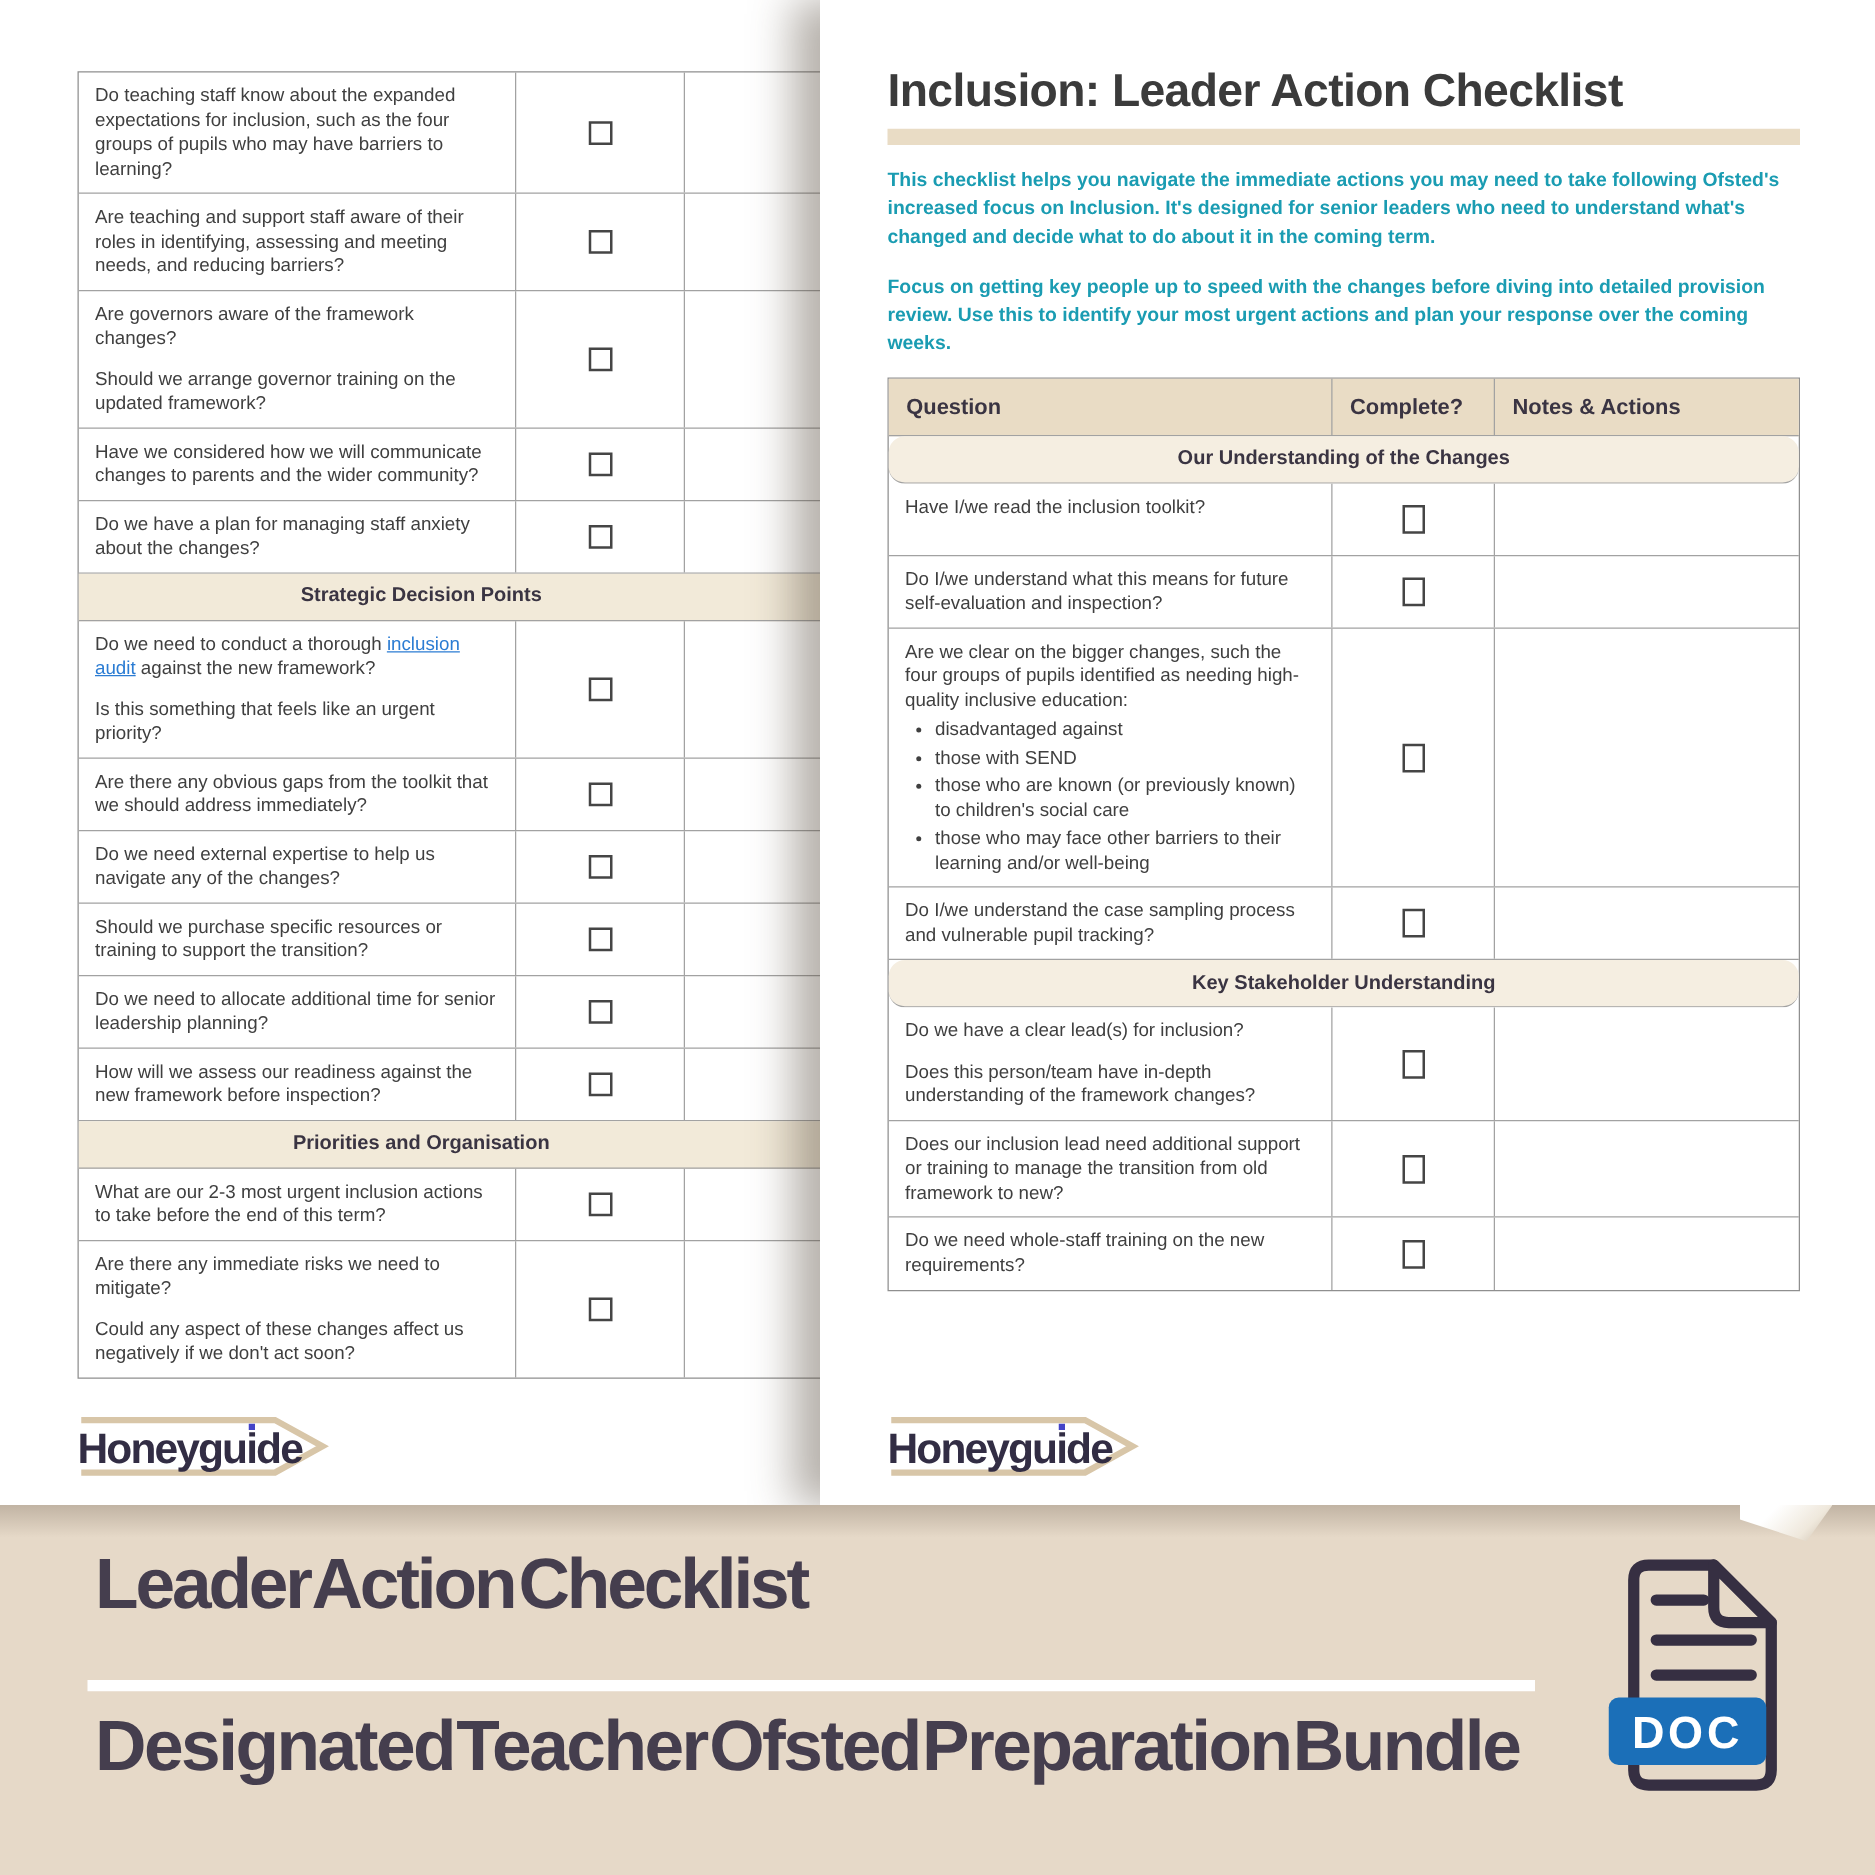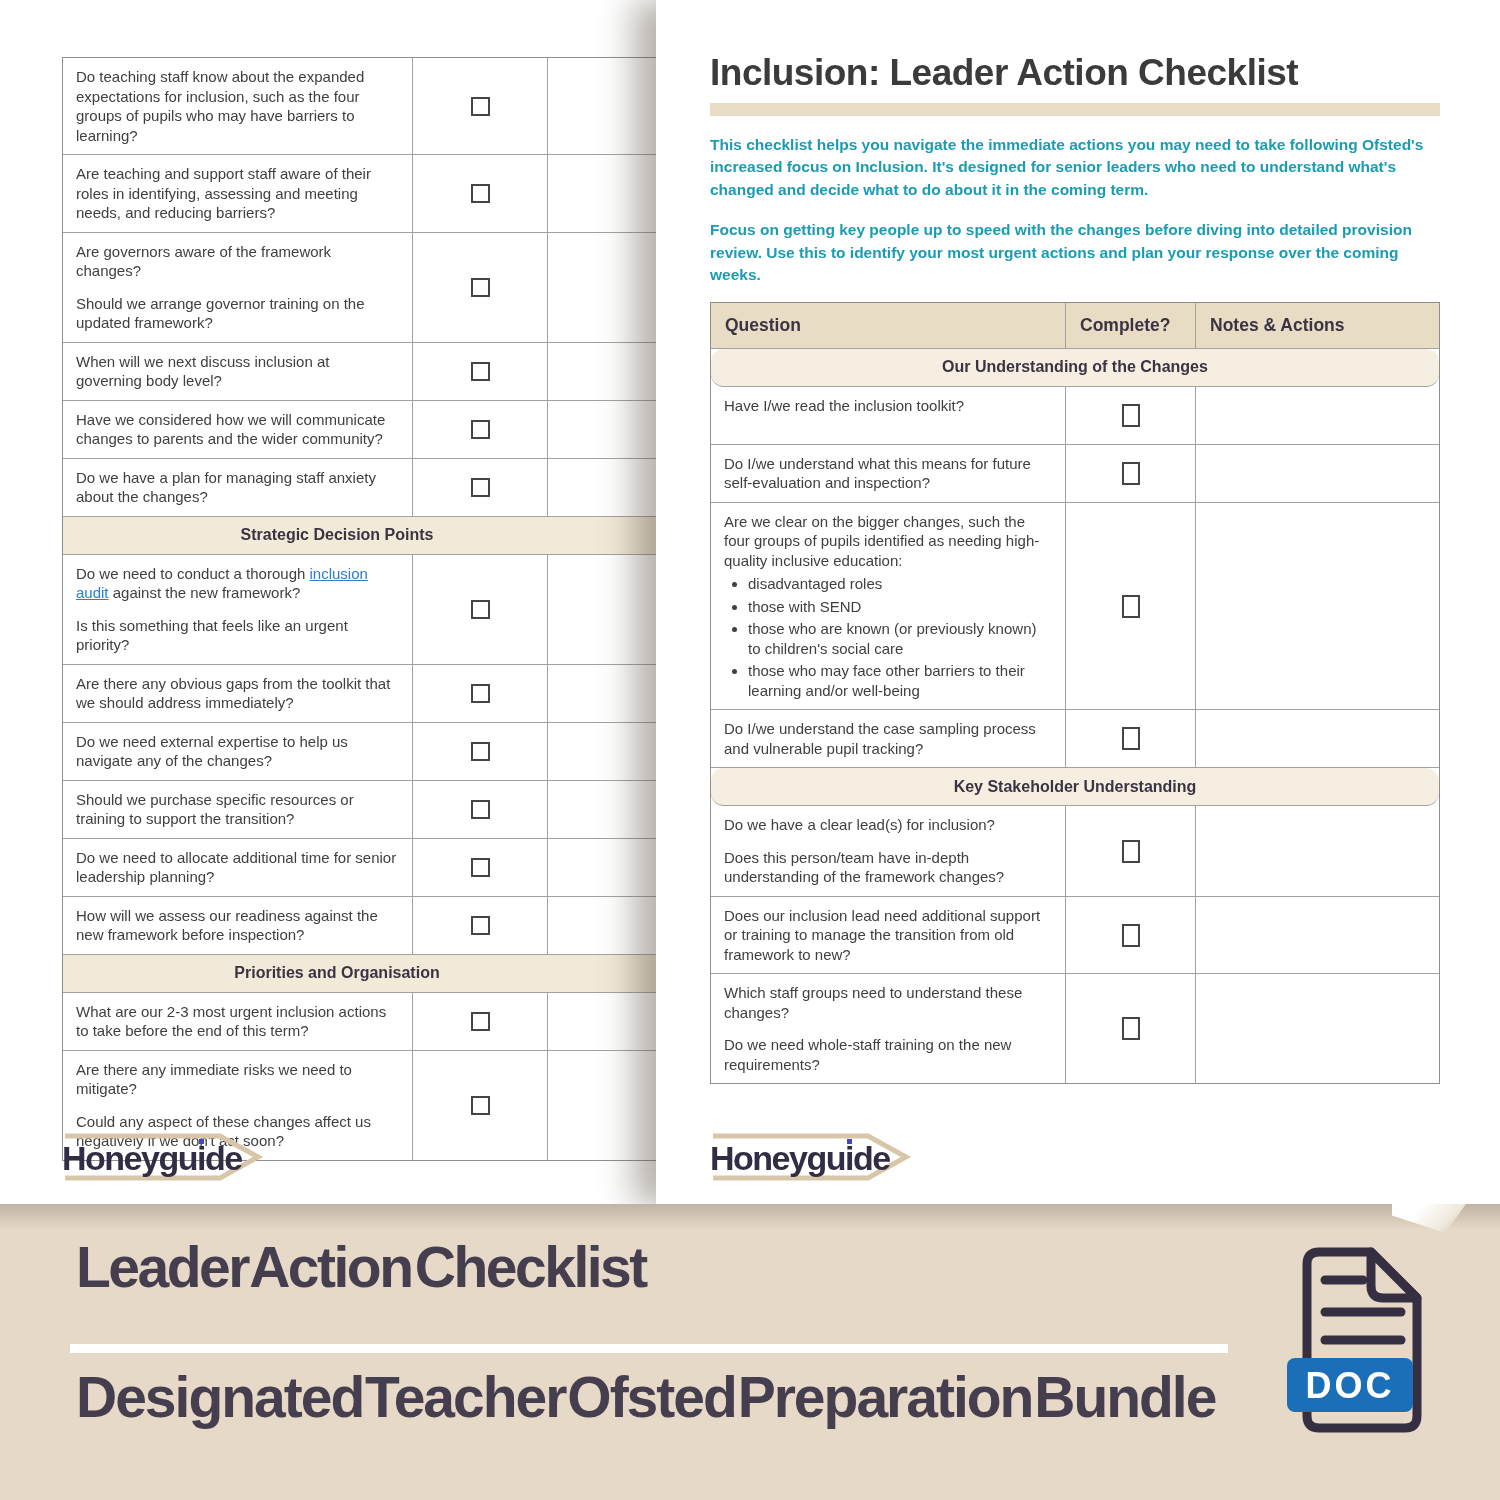--- a/index.html
+++ b/index.html
@@ -100,29 +100,20 @@
             <p>Are governors aware of the framework changes?</p>
             <p>Should we arrange governor training on the updated framework?</p>
           </div>
           <div class="cell c">
             <span class="cb"></span>
           </div>
           <div class="cell n"></div>
         </div>
         <div class="row">
           <div class="cell q">
-            <p>When will we next discuss inclusion at governing body level?</p>
-          </div>
-          <div class="cell c">
-            <span class="cb"></span>
-          </div>
-          <div class="cell n"></div>
-        </div>
-        <div class="row">
-          <div class="cell q">
             <p>Have we considered how we will communicate changes to parents and the wider community?</p>
           </div>
           <div class="cell c">
             <span class="cb"></span>
           </div>
           <div class="cell n"></div>
         </div>
         <div class="row">
           <div class="cell q">
             <p>Do we have a plan for managing staff anxiety about the changes?</p>
@@ -253,21 +244,21 @@
               </div>
               <div class="cell c">
                 <span class="cb"></span>
               </div>
               <div class="cell n"></div>
             </div>
             <div class="row">
               <div class="cell q">
                 <p>Are we clear on the bigger changes, such the four groups of pupils identified as needing high-quality inclusive education:</p>
                 <ul>
-                  <li>disadvantaged roles</li>
+                  <li>disadvantaged against</li>
                   <li>those with SEND</li>
                   <li>those who are known (or previously known) to children's social care</li>
                   <li>those who may face other barriers to their learning and/or well-being</li>
                 </ul>
               </div>
               <div class="cell c">
                 <span class="cb"></span>
               </div>
               <div class="cell n"></div>
             </div>
@@ -297,21 +288,20 @@
               <div class="cell q">
                 <p>Does our inclusion lead need additional support or training to manage the transition from old framework to new?</p>
               </div>
               <div class="cell c">
                 <span class="cb"></span>
               </div>
               <div class="cell n"></div>
             </div>
             <div class="row">
               <div class="cell q">
-                <p>Which staff groups need to understand these changes?</p>
                 <p>Do we need whole-staff training on the new requirements?</p>
               </div>
               <div class="cell c">
                 <span class="cb"></span>
               </div>
               <div class="cell n"></div>
             </div>
           </div>
       </div>
     </div>

